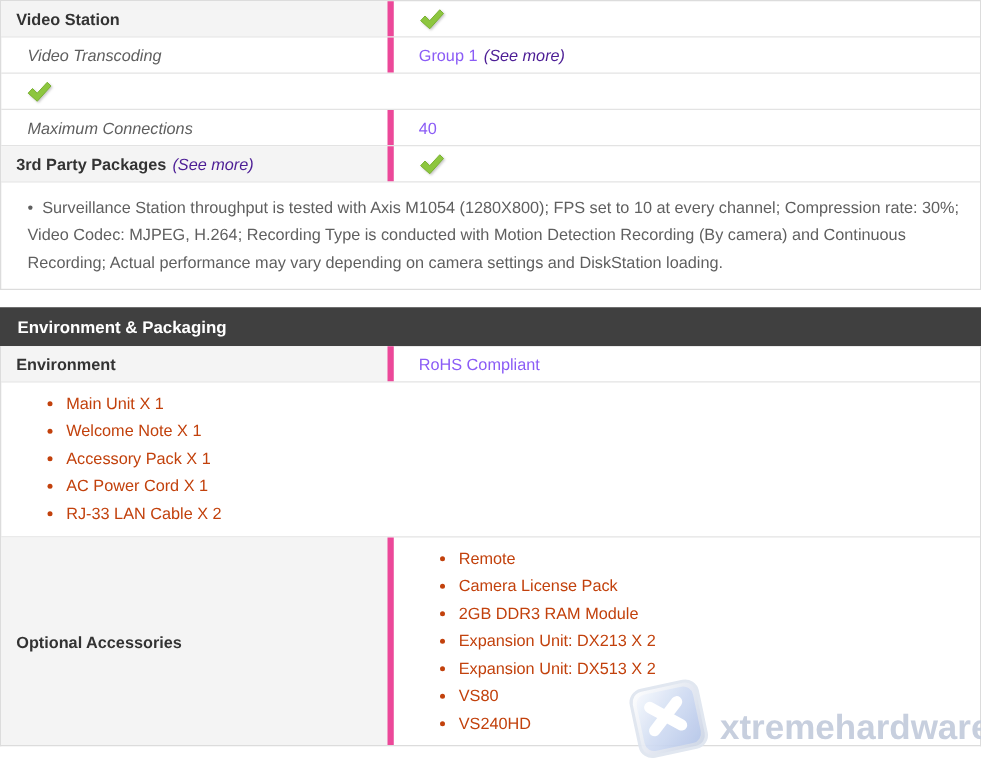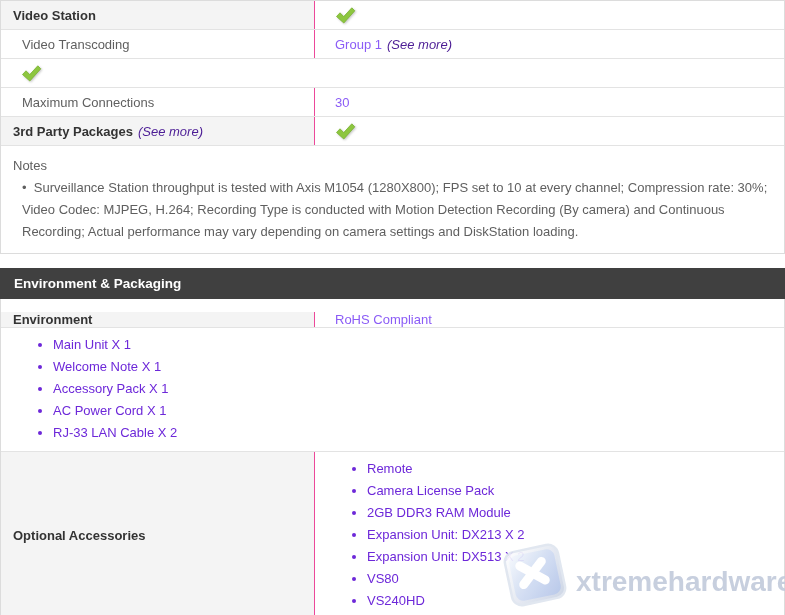--- a/index.html
+++ b/index.html
@@ -9,29 +9,29 @@
     font-size:13px;color:#5f5f5f;
   }
   .spec-table{
     width:783px;border:1px solid #dcdcdc;border-bottom:1px solid #dcdcdc;
     margin:0;background:#fff;
   }
   .row{display:flex;border-bottom:1px solid #e3e3e3;box-sizing:border-box;}
   .row:last-child{border-bottom:none;}
   .cell-l{
     width:314px;min-width:314px;box-sizing:border-box;
-    border-right:1px solid #ec4899;
+    border-right:5px solid #ec4899;
     padding:0 8px 0 12px;display:flex;align-items:center;
   }
   .cell-l.indent{padding-left:21px;}
   .cell-r{flex:1;padding:0 10px 0 20px;display:flex;align-items:center;}
   .h29{min-height:29px;}
   .group .cell-l{background:#f4f4f4;}
   .glabel{font-weight:bold;color:#333333;}
-  .slabel{color:#5f5f5f;}
+  .slabel{color:#5f5f5f;font-style:italic;}
   .val{color:#8b5cf6;}
   a.link{color:#4c1d95;text-decoration:none;cursor:pointer;font-style:italic;}
   .lbl-gap{display:inline-block;width:5px;}
   .check-icon{display:inline-block;line-height:0;filter:drop-shadow(1px 1.5px 1px rgba(90,90,90,0.35));}
   .notes{
     padding:9px 14px 10px 12px;line-height:22px;color:#5f5f5f;
     border-bottom:none;
   }
   .notes .note-title{margin:0 0 0 0;}
   .note-item{margin:0;padding-left:9px;}
@@ -39,24 +39,24 @@
   .gap{height:14px;}
   .sec-header{
     width:783px;height:31px;background:#404040;color:#ffffff;
     font-weight:bold;font-size:13.5px;display:flex;align-items:center;
     padding-left:13px;box-sizing:border-box;border:1px solid #404040;width:785px;text-align:center;
   }
   .env-table{width:783px;border:1px solid #dcdcdc;border-top:none;background:#fff;}
   .env-table .cell-l{background:#f4f4f4;}
   .list-cell{align-items:flex-start;padding-top:6px;padding-bottom:6px;}
   ul.items{margin:0;padding:0 0 0 32px;list-style:disc;}
-  ul.items li{line-height:22px;color:#6d28d9;}
+  ul.items li{line-height:22px;color:#c2410c;}
   .pack-row{min-height:124px;}
   .opt-row{min-height:164px;}
-  .env-row{min-height:29px;align-items:flex-end;}
+  .env-row{min-height:29px;}
   .watermark{
     position:absolute;left:498px;top:538px;display:flex;align-items:center;
     z-index:5;pointer-events:none;opacity:0.92;
   }
   .wm-text{
     font-size:28px;font-weight:bold;color:#c3cbdc;letter-spacing:0px;
     margin-left:4px;margin-top:14px;
   }
 </style>
 </head>
@@ -96,41 +96,40 @@
         </svg>
       </span>
     </div>
   </div>
 
   <div class="row h29">
     <div class="cell-l indent">
       <span class="slabel">Maximum Connections</span>
     </div>
     <div class="cell-r">
-      <span class="val">30</span>
+      <span class="val">40</span>
     </div>
   </div>
 
   <div class="row h29 group">
     <div class="cell-l">
       <span class="glabel">3rd Party Packages</span>
       <span class="lbl-gap"></span>
       <a class="link">(See more)</a>
     </div>
     <div class="cell-r">
       <span class="check-icon">
         <svg width="21" height="17" viewBox="0 0 21 17">
           <path d="M1.5 9.5 L5 5.8 L8.7 9.6 L16.8 0.8 L19.8 3.8 L8.8 16 Z" fill="#8dc63f" stroke="#7ab232" stroke-width="0.8"></path>
         </svg>
       </span>
     </div>
   </div>
 
   <div class="notes">
-    <div class="note-title">Notes</div>
     <p class="note-item"><span class="note-bullet">•&nbsp;&nbsp;</span><span>Surveillance Station throughput is tested with Axis M1054 (1280X800); FPS set to 10 at every channel; Compression rate: 30%; Video Codec: MJPEG, H.264; Recording Type is conducted with Motion Detection Recording (By camera) and Continuous Recording; Actual performance may vary depending on camera settings and DiskStation loading.</span></p>
   </div>
 </div>
 
 <div class="gap"></div>
 
 <div class="sec-header">Environment &amp; Packaging</div>
 
 <div class="env-table">
 

